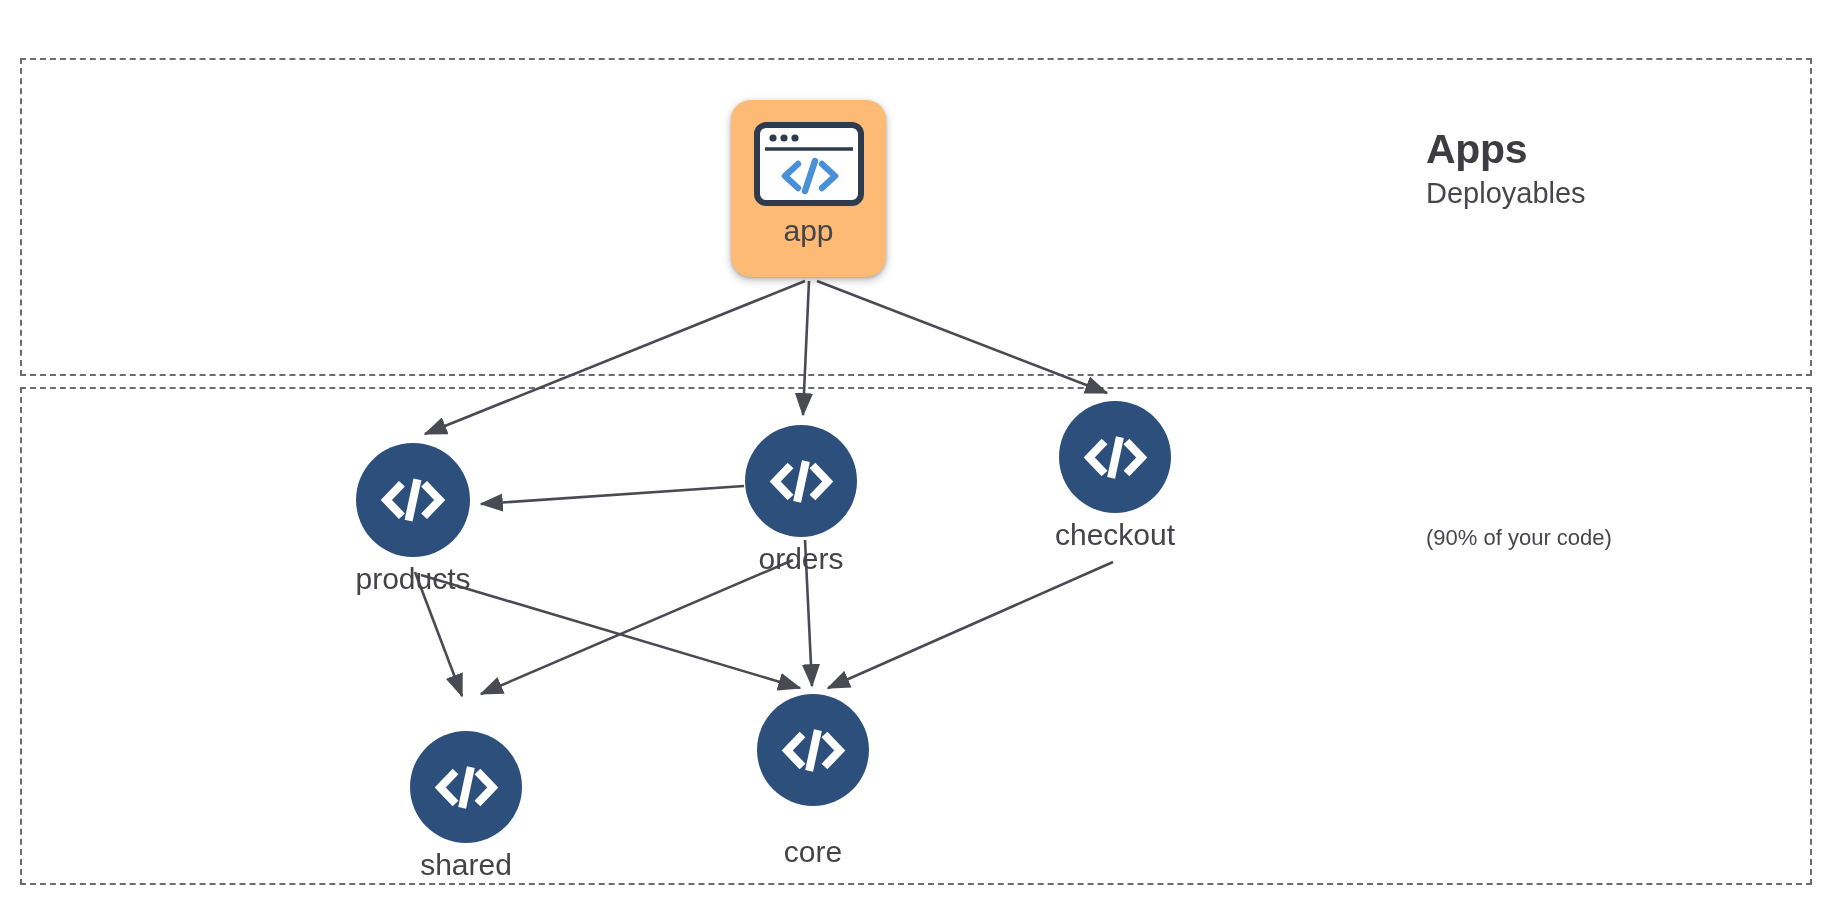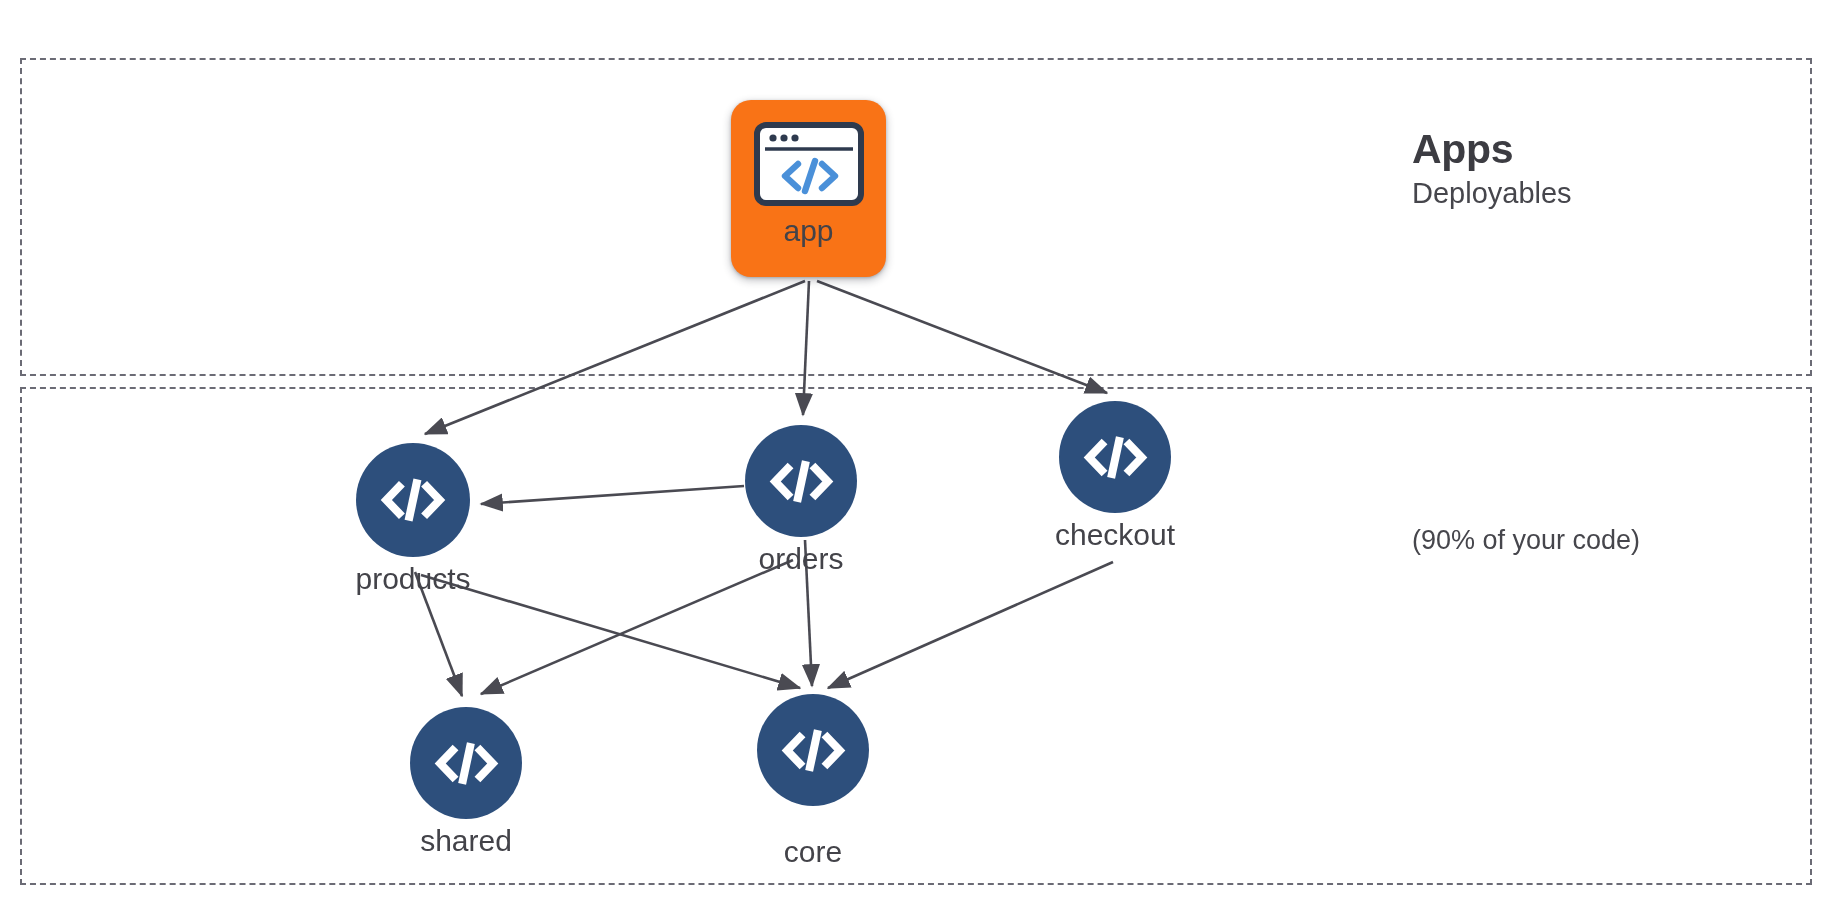--- a/index.html
+++ b/index.html
@@ -31,58 +31,59 @@
     box-sizing: border-box;
     background: transparent;
   }
   #apps-section  { left: 20px; top: 58px;  width: 1792px; height: 318px; }
   #libs-section  { left: 20px; top: 387px; width: 1792px; height: 498px; }
 
   
   .section-caption {
     position: absolute;
     user-select: none;
+    margin-left: 14px;
   }
   .caption-title {
     font-size: 41px;
     font-weight: bold;
     color: #3c3c42;
     letter-spacing: -0.3px;
     line-height: 1.05;
     white-space: nowrap;
   }
   .caption-sub {
     font-size: 29px;
     font-weight: normal;
     color: #46464c;
     line-height: 1.25;
     margin-top: 4px;
     white-space: nowrap;
   }
   #apps-caption { left: 1412px; top: 128px; }
   #libs-caption { left: 1412px; top: 520px; }
-  #libs-caption .caption-sub { font-size: 27px; }
+  #libs-caption .caption-sub { font-size: 22px; }
 
   
   #edges-layer {
     position: absolute;
     left: 0; top: 0;
     width: 1838px;
     height: 920px;
     pointer-events: none;
   }
 
   
   #node-app {
     position: absolute;
     left: 731px;
     top: 100px;
     width: 155px;
     height: 177px;
-    background: #f97316;
+    background: #fdba74;
     border-radius: 20px;
     box-shadow: 0 3px 9px rgba(30,34,45,0.30), 0 1px 3px rgba(30,34,45,0.22);
     display: flex;
     flex-direction: column;
     align-items: center;
     justify-content: flex-start;
     box-sizing: border-box;
     padding-top: 21px;
   }
   .browser-icon {
@@ -214,21 +215,21 @@
         <g stroke="#ffffff" stroke-width="11" fill="none" stroke-linecap="butt" stroke-linejoin="miter">
           <polyline points="35,28 14,50 35,72"></polyline>
           <polyline points="65,28 86,50 65,72"></polyline>
           <line x1="56" y1="22" x2="44" y2="78"></line>
         </g>
       </svg>
     </div>
     <div class="lib-label">checkout</div>
   </div>
 
-  <div class="lib-node" id="node-shared" style="left:410px; top:707px; width:112px;">
+  <div class="lib-node" id="node-shared" style="left:410px; top:731px; width:112px;">
     <div class="lib-circle" style="width:112px; height:112px;">
       <svg viewBox="0 0 100 100" width="73" height="73" xmlns="http://www.w3.org/2000/svg">
         <g stroke="#ffffff" stroke-width="11" fill="none" stroke-linecap="butt" stroke-linejoin="miter">
           <polyline points="35,28 14,50 35,72"></polyline>
           <polyline points="65,28 86,50 65,72"></polyline>
           <line x1="56" y1="22" x2="44" y2="78"></line>
         </g>
       </svg>
     </div>
     <div class="lib-label">shared</div>

